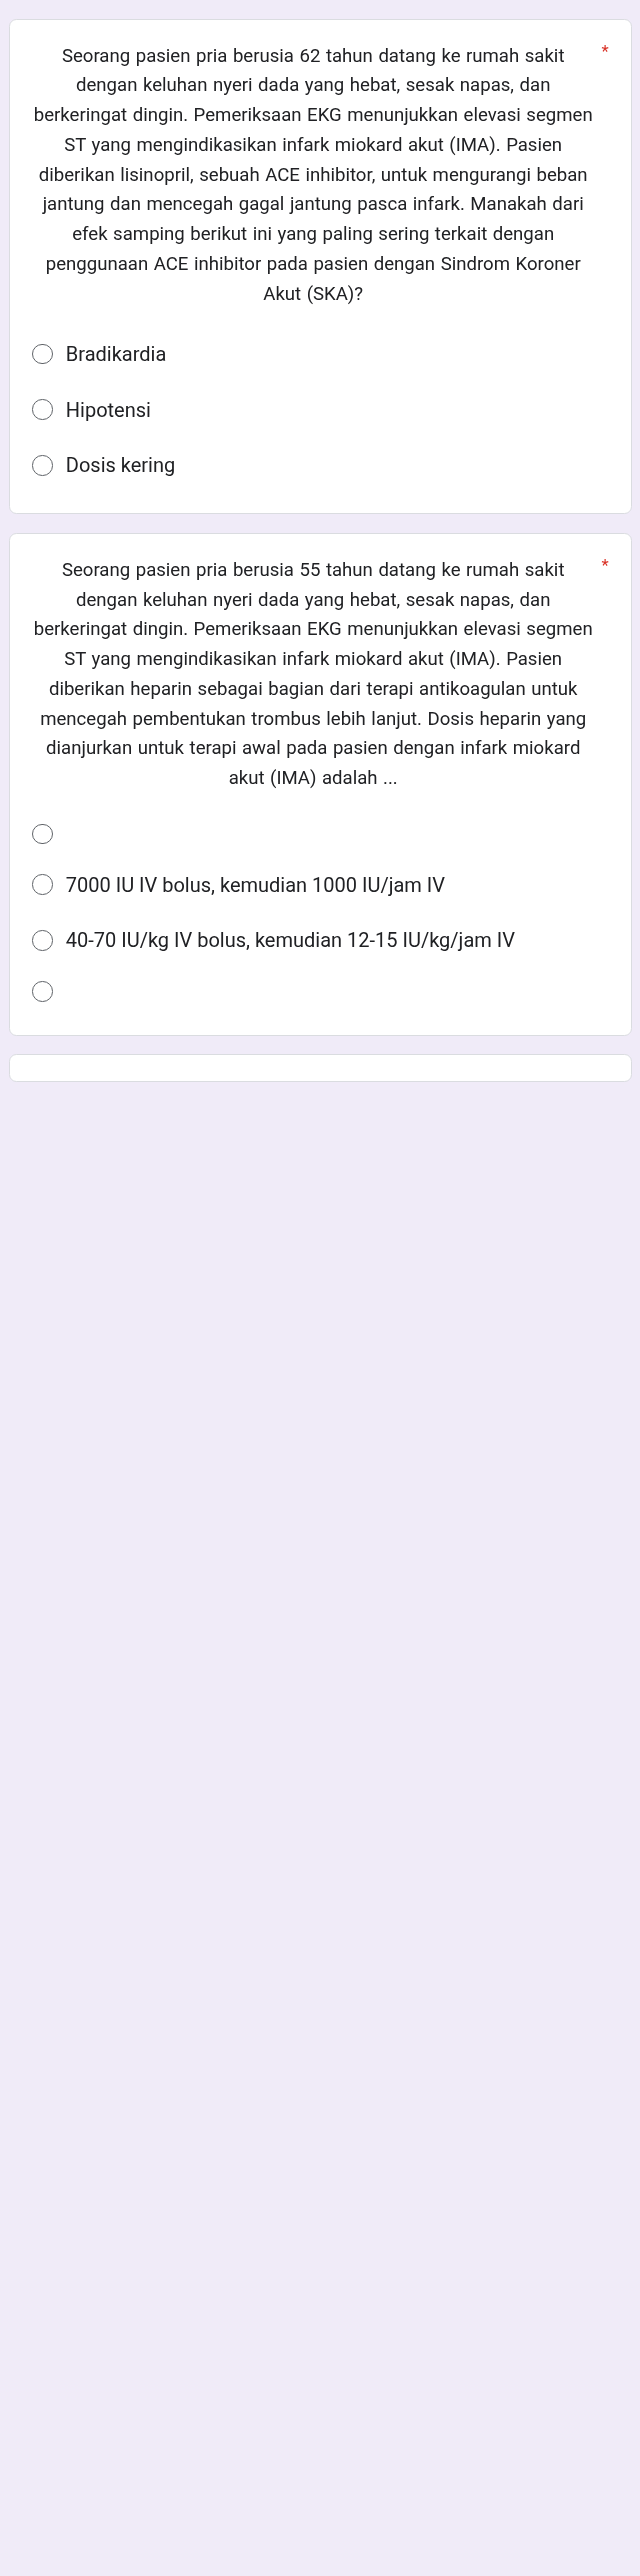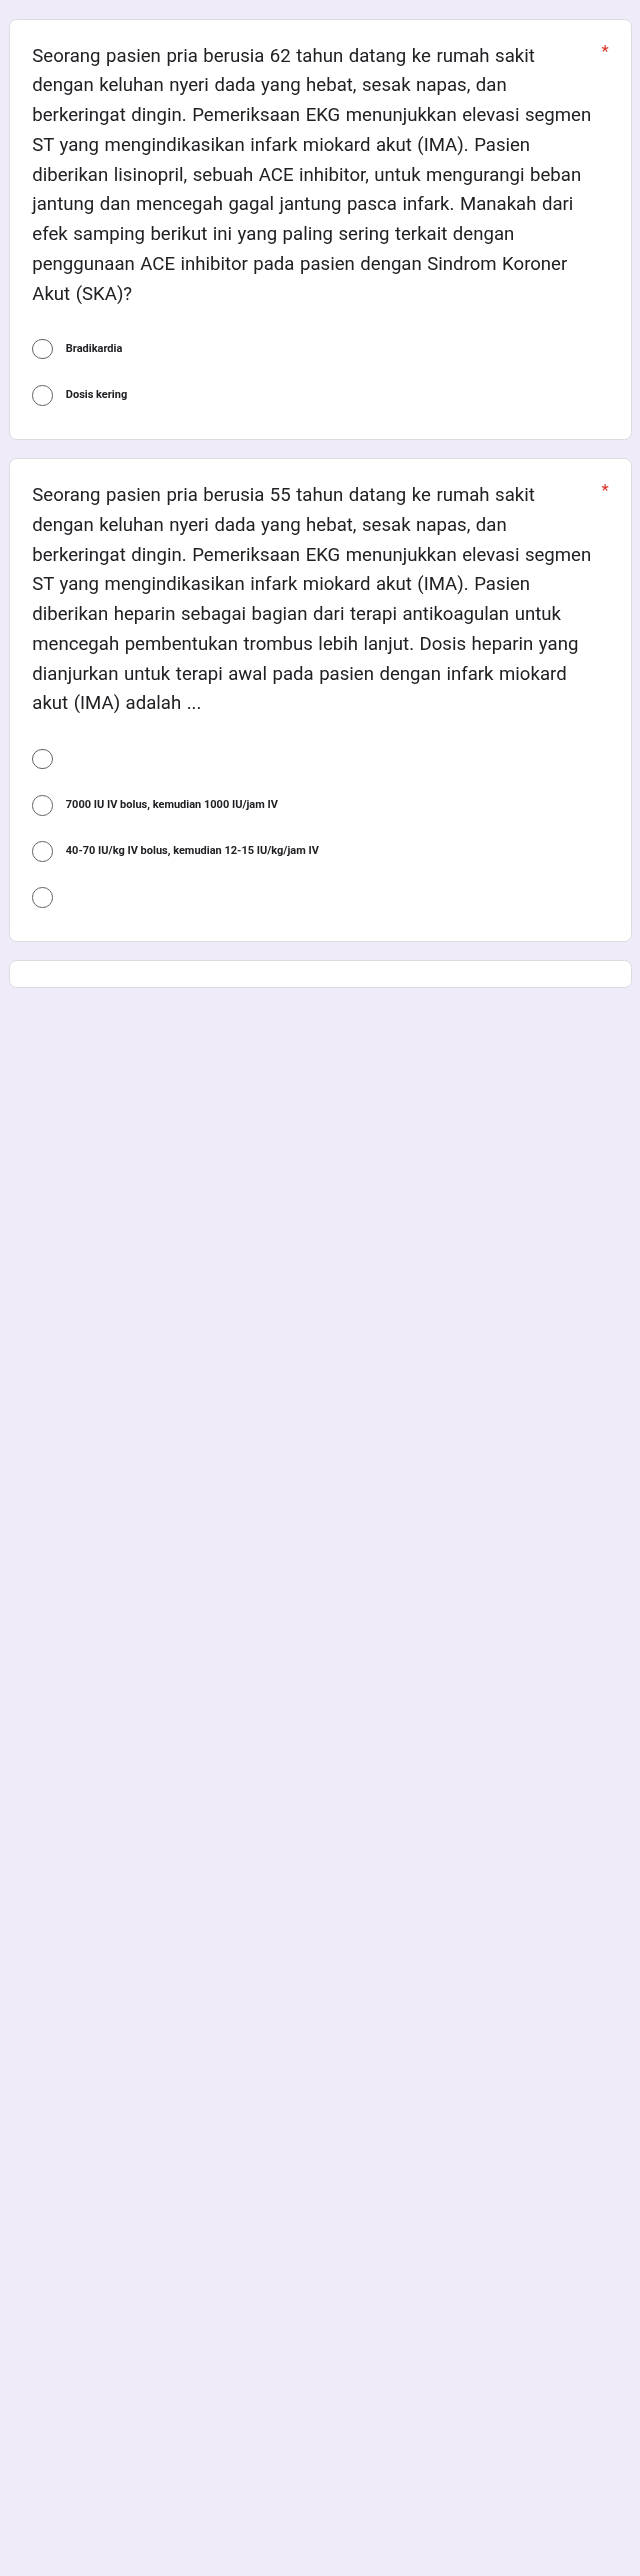--- a/index.html
+++ b/index.html
@@ -1,18 +1,19 @@
 <!DOCTYPE html>
 <html style="font-size:15px"><head>
 <meta charset="utf-8">
 <style>
   * {
     box-sizing: border-box;
     margin: 0;
     padding: 0;
+    text-align: center;
   }
   body {
     font-family: 'Roboto', Arial, sans-serif;
     background: #f0ebf8;
     padding: 18.6px 9.3px;
     width: 641px;
   }
   .card {
     background: #ffffff;
     border-radius: 7.4px;
@@ -51,38 +52,41 @@
   }
   .radio {
     width: 20.5px;
     height: 20.5px;
     border: 1.9px solid #5f6368;
     border-radius: 50%;
     flex-shrink: 0;
     margin-right: 13px;
   }
   .option-label {
-    font-size: 11px;
+    font-size: 20px;
     color: #202124;
     line-height: 1.5;
-    font-weight: bold;
   }
 </style>
 </head>
 <body>
 
 <div class="card">
   <div class="question-header">
     <div class="question-text">Seorang pasien pria berusia 62 tahun datang ke rumah sakit dengan keluhan nyeri dada yang hebat, sesak napas, dan berkeringat dingin. Pemeriksaan EKG menunjukkan elevasi segmen ST yang mengindikasikan infark miokard akut (IMA). Pasien diberikan lisinopril, sebuah ACE inhibitor, untuk mengurangi beban jantung dan mencegah gagal jantung pasca infark. Manakah dari efek samping berikut ini yang paling sering terkait dengan penggunaan ACE inhibitor pada pasien dengan Sindrom Koroner Akut (SKA)?</div>
     <div class="required">*</div>
   </div>
   <div class="options">
     <div class="option">
       <div class="radio"></div>
       <div class="option-label">Bradikardia</div>
+    </div>
+    <div class="option">
+      <div class="radio"></div>
+      <div class="option-label">Hipotensi</div>
     </div>
     <div class="option">
       <div class="radio"></div>
       <div class="option-label">Dosis kering</div>
     </div>
   </div>
 </div>
 
 <div class="card">
   <div class="question-header">

